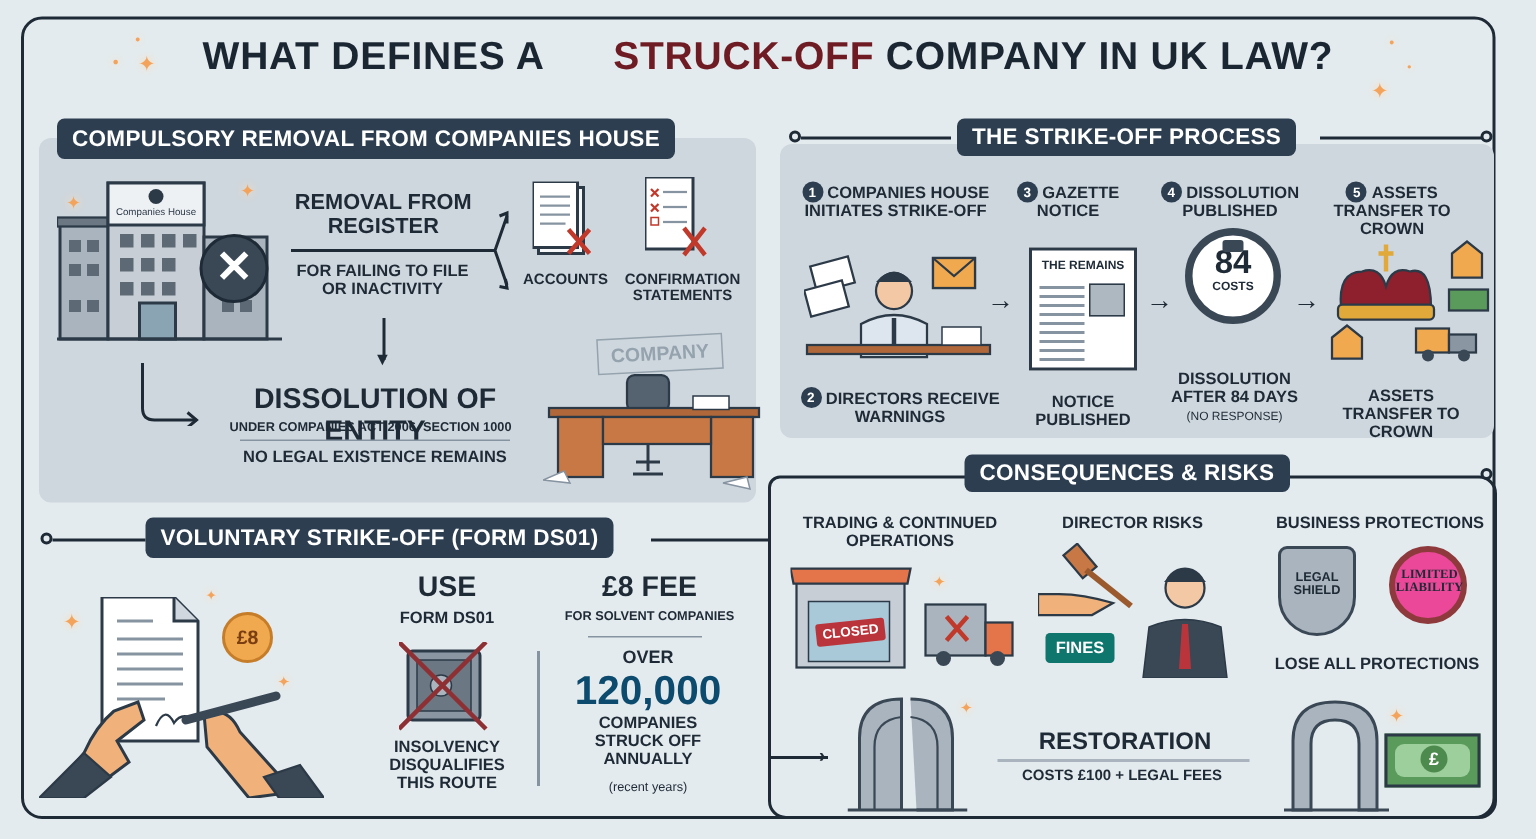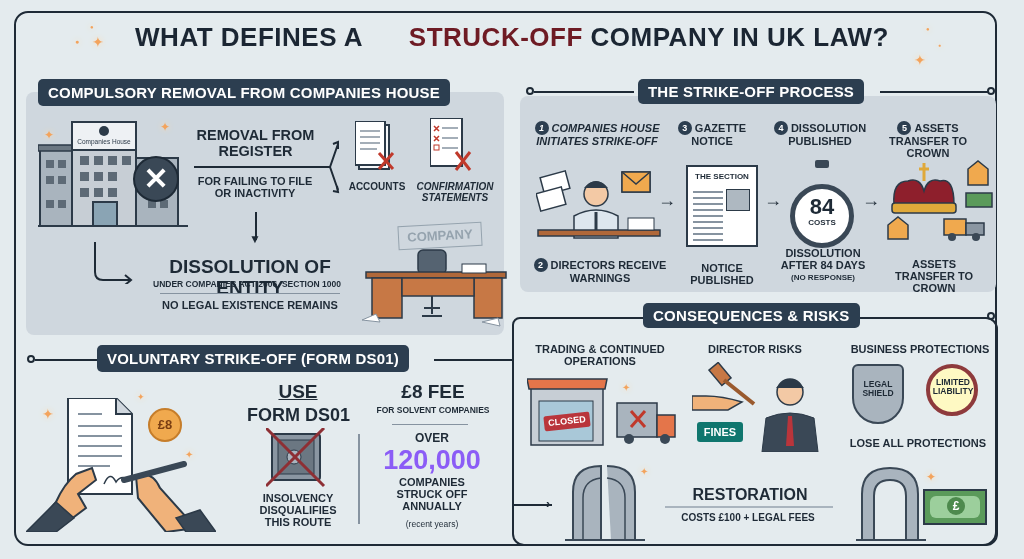--- a/index.html
+++ b/index.html
@@ -99,21 +99,21 @@
       <path d="M4 18 L9 23 M9 18 L4 23"></path>
     </g>
   <g stroke="#8693a0" stroke-width="1.5">
       <line x1="12" y1="10" x2="28" y2="10"></line>
       <line x1="12" y1="20" x2="28" y2="20"></line>
       <line x1="12" y1="30" x2="28" y2="30"></line>
     </g>
   <rect x="4" y="27" width="5" height="5" fill="none" stroke="#c0392b"></rect>
   <path d="M26 34 L40 52 M40 34 L26 52" stroke="#c0392b" stroke-width="3"></path>
 </svg>
-<div class="t" style="left:412px;top:181px;width:86px;font-size:10px;font-style:italic;">CONFIRMATION STATEMENTS</div>
+<div class="t" style="left:412px;top:181px;width:86px;font-size:10px;">CONFIRMATION STATEMENTS</div>
 
 <div class="line" style="left:255px;top:212px;width:2px;height:28px;"></div>
 <div class="abs" style="left:249px;top:232px;font-size:12px;color:#1e2a36;">▼</div>
 <svg class="abs" style="left:93px;top:242px;" width="42" height="42" viewBox="0 0 42 42">
   <path d="M2 0 L2 30 Q2 38 10 38 L38 38" fill="none" stroke="#1e2a36" stroke-width="2"></path>
   <path d="M32 33 L38 38 L32 43" fill="none" stroke="#1e2a36" stroke-width="2"></path>
 </svg>
 
 <div class="t" style="left:140px;top:257px;width:220px;font-size:19px;">DISSOLUTION OF ENTITY</div>
 <div class="t" style="left:132px;top:280px;width:230px;font-size:8.5px;">UNDER COMPANIES ACT 2006, SECTION 1000</div>
@@ -132,21 +132,21 @@
   <path d="M0 72 L14 66 L18 74 Z M120 74 L136 70 L138 78 Z" fill="#fff" stroke="#8693a0"></path>
 </svg>
 
 <div class="dot" style="left:526px;top:87px;"></div>
 <div class="line" style="left:534px;top:91px;width:100px;height:2px;"></div>
 <div class="line" style="left:880px;top:91px;width:112px;height:2px;"></div>
 <div class="dot" style="left:987px;top:87px;"></div>
 <div class="panel" style="left:520px;top:96px;width:476px;height:196px;"></div>
 <div class="pill" style="left:638px;top:79px;">THE STRIKE-OFF PROCESS</div>
 
-<div class="t" style="left:527px;top:121px;width:140px;font-size:11px;font-style:italic;"><span class="numb">1</span><span>COMPANIES HOUSE INITIATES STRIKE-OFF</span></div>
+<div class="t" style="left:527px;top:121px;width:140px;font-size:11px;"><span class="numb">1</span><span>COMPANIES HOUSE INITIATES STRIKE-OFF</span></div>
 <div class="t" style="left:672px;top:121px;width:80px;font-size:11px;"><span class="numb">3</span><span>GAZETTE NOTICE</span></div>
 <div class="t" style="left:765px;top:121px;width:110px;font-size:11px;"><span class="numb">4</span><span>DISSOLUTION PUBLISHED</span></div>
 <div class="t" style="left:873px;top:121px;width:110px;font-size:11px;"><span class="numb">5</span><span>ASSETS TRANSFER TO CROWN</span></div>
 
 <svg class="abs" style="left:536px;top:160px;" width="126" height="84" viewBox="0 0 126 84">
   <rect x="6" y="14" width="26" height="18" fill="#fff" stroke="#2c3a48" stroke-width="1.5" transform="rotate(-15 19 23)"></rect>
   <rect x="2" y="30" width="26" height="18" fill="#fff" stroke="#2c3a48" stroke-width="1.5" transform="rotate(-15 15 39)"></rect>
   <rect x="86" y="12" width="28" and="" height="20" fill="#f0a94e" stroke="#2c3a48" stroke-width="1.5"></rect>
   <rect x="86" y="12" width="28" height="20" fill="#f0a94e" stroke="#2c3a48" stroke-width="1.5"></rect>
   <path d="M86 12 L100 24 L114 12" fill="none" stroke="#2c3a48" stroke-width="1.5"></path>
@@ -155,35 +155,35 @@
   <path d="M48 28 Q60 14 72 28" fill="#2c3a48"></path>
   <line x1="60" y1="52" x2="60" y2="74" stroke="#2c3a48" stroke-width="3"></line>
   <rect x="2" y="70" width="122" height="6" fill="#b0683a" stroke="#2c3a48" stroke-width="1.5"></rect>
   <rect x="92" y="58" width="26" height="12" fill="#fff" stroke="#2c3a48"></rect>
 </svg>
 <div class="t" style="left:530px;top:258px;width:140px;font-size:11px;"><span class="numb">2</span><span>DIRECTORS RECEIVE WARNINGS</span></div>
 
 <div class="abs" style="left:658px;top:190px;font-size:18px;font-weight:700;">→</div>
 
 <div class="abs" style="left:686px;top:165px;width:72px;height:82px;background:#fff;border:2px solid #2c3a48;">
-  <div style="font-size:8px;font-weight:700;text-align:center;margin-top:5px;">THE SECTION</div>
+  <div style="font-size:8px;font-weight:700;text-align:center;margin-top:5px;">THE REMAINS</div>
   <div style="margin:6px 5px;height:56px;background:repeating-linear-gradient(#fff 0 4px,#8693a0 4px 6px);width:30px;"></div>
   <div style="position:absolute;right:6px;top:22px;width:24px;height:22px;background:#aeb8c1;border:1px solid #2c3a48;"></div>
 </div>
 <div class="t" style="left:680px;top:262px;width:84px;font-size:11px;">NOTICE PUBLISHED</div>
 
 <div class="abs" style="left:764px;top:190px;font-size:18px;font-weight:700;">→</div>
 
-<div class="abs" style="left:790px;top:184px;width:64px;height:64px;border-radius:50%;background:#fff;border:5px solid #3a4856;text-align:center;">
+<div class="abs" style="left:790px;top:152px;width:64px;height:64px;border-radius:50%;background:#fff;border:5px solid #3a4856;text-align:center;">
   <div style="font-size:22px;font-weight:700;margin-top:7px;line-height:22px;">84</div>
   <div style="font-size:8px;font-weight:700;">COSTS</div>
 </div>
 <div class="abs" style="left:815px;top:160px;width:14px;height:8px;background:#3a4856;border-radius:2px;"></div>
 <div class="t" style="left:775px;top:247px;width:96px;font-size:11px;">DISSOLUTION AFTER 84 DAYS</div>
-<div class="t" style="left:775px;top:274px;width:96px;font-size:8px;font-weight:700;">(NO RESPONSE)</div>
+<div class="t" style="left:775px;top:274px;width:96px;font-size:8px;font-weight:400;">(NO RESPONSE)</div>
 
 <div class="abs" style="left:862px;top:190px;font-size:18px;font-weight:700;">→</div>
 
 <svg class="abs" style="left:884px;top:155px;" width="112" height="92" viewBox="0 0 112 92">
   <path d="M10 50 Q8 26 24 26 Q36 22 40 36 Q44 22 56 26 Q70 22 70 50 Z" fill="#8e1f2c" stroke="#2c3a48" stroke-width="1.5"></path>
   <rect x="8" y="48" width="64" height="10" rx="3" fill="#e0a93a" stroke="#2c3a48" stroke-width="1.5"></rect>
   <path d="M40 8 L40 26 M35 14 L45 14" stroke="#e0a93a" stroke-width="3"></path>
   <path d="M84 14 L94 6 L104 14 L104 30 L84 30 Z" fill="#f0a94e" stroke="#2c3a48" stroke-width="1.5"></path>
   <rect x="82" y="38" width="26" height="14" fill="#5a9a5a" stroke="#2c3a48" stroke-width="1.5"></rect>
   <path d="M4 70 L14 62 L24 70 L24 84 L4 84 Z" fill="#f0a94e" stroke="#2c3a48" stroke-width="1.5"></path>
@@ -215,36 +215,36 @@
   <path d="M0 134 L30 104 L48 120 L30 134 Z" fill="#3a4856" stroke="#2c3a48" stroke-width="1.5"></path>
   <path d="M110 78 Q126 72 134 90 L170 130 L140 134 L112 100 Z" fill="#f0b27a" stroke="#2c3a48" stroke-width="2"></path>
   <path d="M150 120 L174 112 L190 134 L160 134 Z" fill="#3a4856" stroke="#2c3a48" stroke-width="1.5"></path>
   <path d="M98 82 L158 66" stroke="#3a4856" stroke-width="6" stroke-linecap="round"></path>
 </svg>
 <div class="abs" style="left:148px;top:408px;width:34px;height:34px;border-radius:50%;background:#f0a94e;border:2px solid #c67d2a;color:#7a3e12;font-weight:700;font-size:13px;text-align:center;line-height:30px;">£8</div>
 <div class="sparkle" style="left:42px;top:406px;font-size:14px;">✦</div>
 <div class="sparkle" style="left:137px;top:392px;font-size:9px;">✦</div>
 <div class="sparkle" style="left:185px;top:449px;font-size:10px;">✦</div>
 
-<div class="t" style="left:258px;top:382px;width:80px;font-size:19px;text-decoration:underline;">USE</div>
-<div class="t" style="left:246px;top:406px;width:104px;font-size:18px;text-align:right;">FORM DS01</div>
+<div class="t" style="left:258px;top:382px;width:80px;font-size:19px;">USE</div>
+<div class="t" style="left:246px;top:406px;width:104px;font-size:11px;">FORM DS01</div>
 <svg class="abs" style="left:266px;top:428px;" width="60" height="60" viewBox="0 0 60 60">
   <rect x="6" y="6" width="48" height="46" rx="3" fill="#8a96a2" stroke="#2c3a48" stroke-width="2"></rect>
   <rect x="12" y="12" width="36" height="34" fill="#6b7782" stroke="#2c3a48"></rect>
   <circle cx="28" cy="29" r="7" fill="#a9b4be" stroke="#2c3a48"></circle>
   <path d="M0 0 L58 58 M58 0 L0 58" stroke="#8e2f34" stroke-width="3"></path>
 </svg>
 <div class="t" style="left:254px;top:492px;width:88px;font-size:11px;">INSOLVENCY DISQUALIFIES THIS ROUTE</div>
 <div class="line" style="left:358px;top:434px;width:2px;height:90px;background:#8693a0;"></div>
 
 <div class="t" style="left:370px;top:382px;width:126px;font-size:19px;">£8 FEE</div>
 <div class="t" style="left:360px;top:406px;width:146px;font-size:8.5px;">FOR SOLVENT COMPANIES</div>
 <div class="line" style="left:392px;top:424px;width:76px;height:1px;background:#8693a0;"></div>
 <div class="t" style="left:400px;top:432px;width:64px;font-size:12px;">OVER</div>
-<div class="t" style="left:370px;top:446px;width:124px;font-size:27px;color:#8b5cf6;">120,000</div>
+<div class="t" style="left:370px;top:446px;width:124px;font-size:27px;color:#0c4a6e;">120,000</div>
 <div class="t" style="left:384px;top:476px;width:96px;font-size:11px;">COMPANIES STRUCK OFF ANNUALLY</div>
 <div class="t" style="left:384px;top:520px;width:96px;font-size:8.5px;font-weight:400;text-transform:none;">(recent years)</div>
 
 <div class="outline" style="left:512px;top:317px;width:486px;height:229px;border-top-left-radius:8px;"></div>
 <div class="dot" style="left:987px;top:312px;"></div>
 <div class="pill" style="left:643px;top:303px;">CONSEQUENCES &amp; RISKS</div>
 
 <div class="t" style="left:525px;top:343px;width:150px;font-size:11px;">TRADING &amp; CONTINUED OPERATIONS</div>
 <svg class="abs" style="left:527px;top:373px;" width="150" height="74" viewBox="0 0 150 74">
   <rect x="4" y="14" width="72" height="58" fill="#c7ced5" stroke="#2c3a48" stroke-width="1.5"></rect>
@@ -267,21 +267,21 @@
   <path d="M84 26 Q98 8 112 26" fill="#2c3a48"></path>
   <path d="M70 90 L74 56 Q98 46 122 56 L126 90 Z" fill="#3a4856" stroke="#2c3a48"></path>
   <path d="M96 54 L100 54 L102 84 L94 84 Z" fill="#b9353b"></path>
 </svg>
 <div class="abs" style="left:697px;top:422px;width:46px;height:20px;background:#0f766e;color:#fff;font-weight:700;font-size:11px;text-align:center;line-height:20px;border-radius:3px;">FINES</div>
 
 <div class="t" style="left:842px;top:343px;width:156px;font-size:11px;">BUSINESS PROTECTIONS</div>
 <div class="abs" style="left:852px;top:364px;width:52px;height:60px;background:#a9b4be;border:2px solid #3a4856;border-radius:6px 6px 26px 26px;text-align:center;">
   <div style="font-size:8.5px;font-weight:700;width:40px;margin:14px auto 0;line-height:1.1;">LEGAL SHIELD</div>
 </div>
-<div class="abs" style="left:926px;top:364px;width:52px;height:52px;border-radius:50%;background:#fef9c3;border:4px solid #8e3a3c;text-align:center;">
+<div class="abs" style="left:926px;top:364px;width:52px;height:52px;border-radius:50%;background:#ec4899;border:4px solid #8e3a3c;text-align:center;font-family:Liberation Serif, serif;">
   <div style="font-size:8.5px;font-weight:700;width:46px;margin:10px auto 0;line-height:1.1;">LIMITED LIABILITY</div>
 </div>
 <div class="t" style="left:840px;top:437px;width:156px;font-size:11px;">LOSE ALL PROTECTIONS</div>
 
 <div class="line" style="left:512px;top:360px;width:2px;height:145px;"></div>
 <div class="line" style="left:512px;top:504px;width:40px;height:2px;"></div>
 <div class="abs" style="left:546px;top:496px;font-size:13px;font-weight:700;">›</div>
 <svg class="abs" style="left:565px;top:462px;" width="80" height="80" viewBox="0 0 80 80">
   <path d="M8 78 L8 30 Q8 4 36 4 L36 78" fill="#a9b4be" stroke="#3a4856" stroke-width="2"></path>
   <path d="M42 4 Q70 4 70 30 L70 78 L46 78" fill="#a9b4be" stroke="#3a4856" stroke-width="2"></path>

